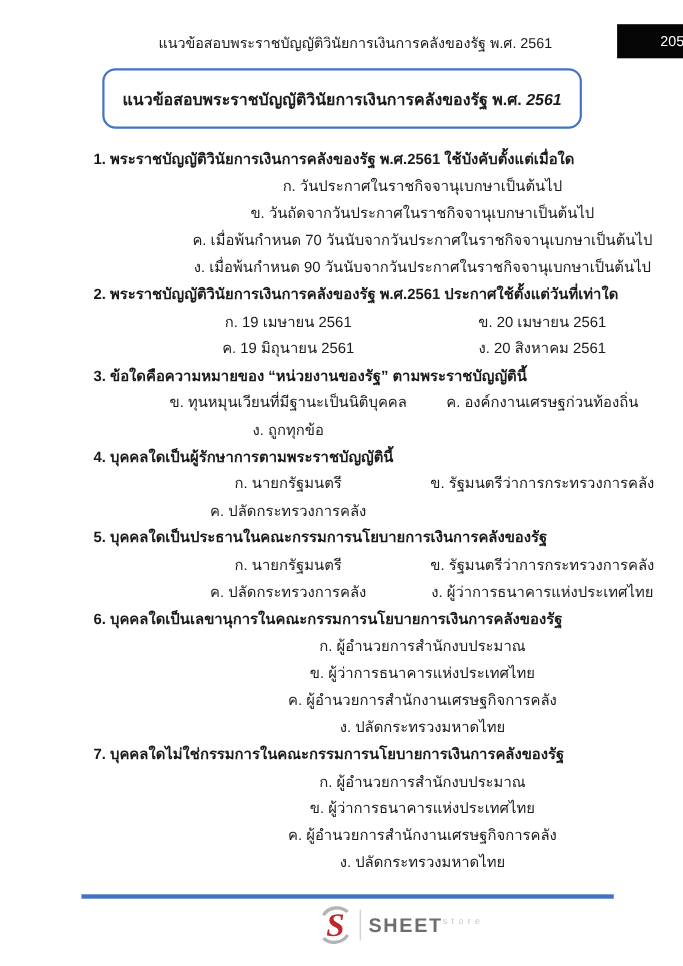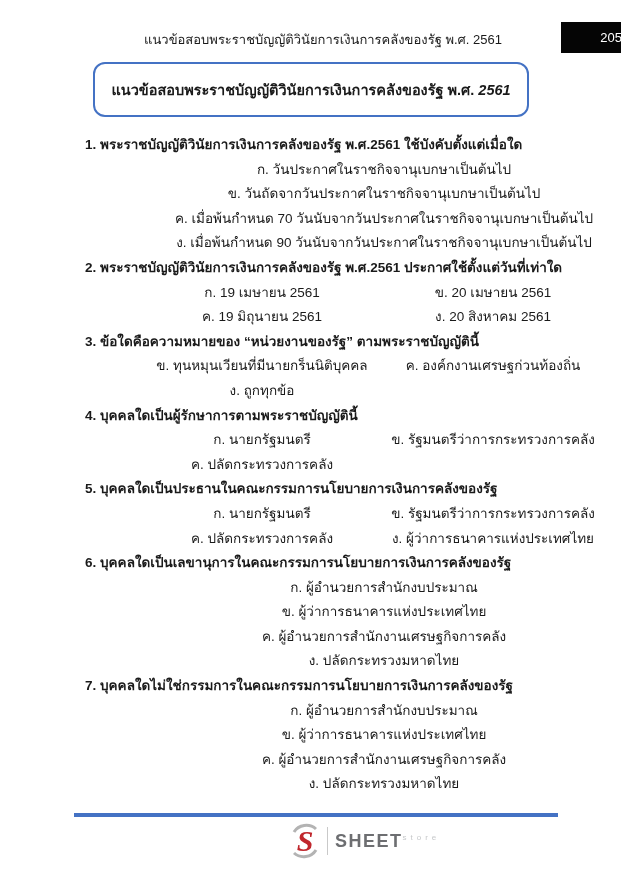--- a/index.html
+++ b/index.html
@@ -106,21 +106,21 @@
         <div class="opt">ก. 19 เมษายน 2561</div>
         <div class="opt">ข. 20 เมษายน 2561</div>
         <div class="opt">ค. 19 มิถุนายน 2561</div>
         <div class="opt">ง. 20 สิงหาคม 2561</div>
       </div>
     </div>
 
     <div class="q">
       <div class="q-h">3. ข้อใดคือความหมายของ “หน่วยงานของรัฐ” ตามพระราชบัญญัตินี้</div>
       <div class="opts cols2">
-        <div class="opt">ข. ทุนหมุนเวียนที่มีนายกร็นนิติบุคคล</div>
+        <div class="opt">ข. ทุนหมุนเวียนที่มีฐานะเป็นนิติบุคคล</div>
         <div class="opt">ค. องค์กงานเศรษฐก่วนท้องถิ่น</div>
         <div class="opt">ง. ถูกทุกข้อ</div>
       </div>
     </div>
 
     <div class="q">
       <div class="q-h">4. บุคคลใดเป็นผู้รักษาการตามพระราชบัญญัตินี้</div>
       <div class="opts cols2">
         <div class="opt">ก. นายกรัฐมนตรี</div>
         <div class="opt">ข. รัฐมนตรีว่าการกระทรวงการคลัง</div>

